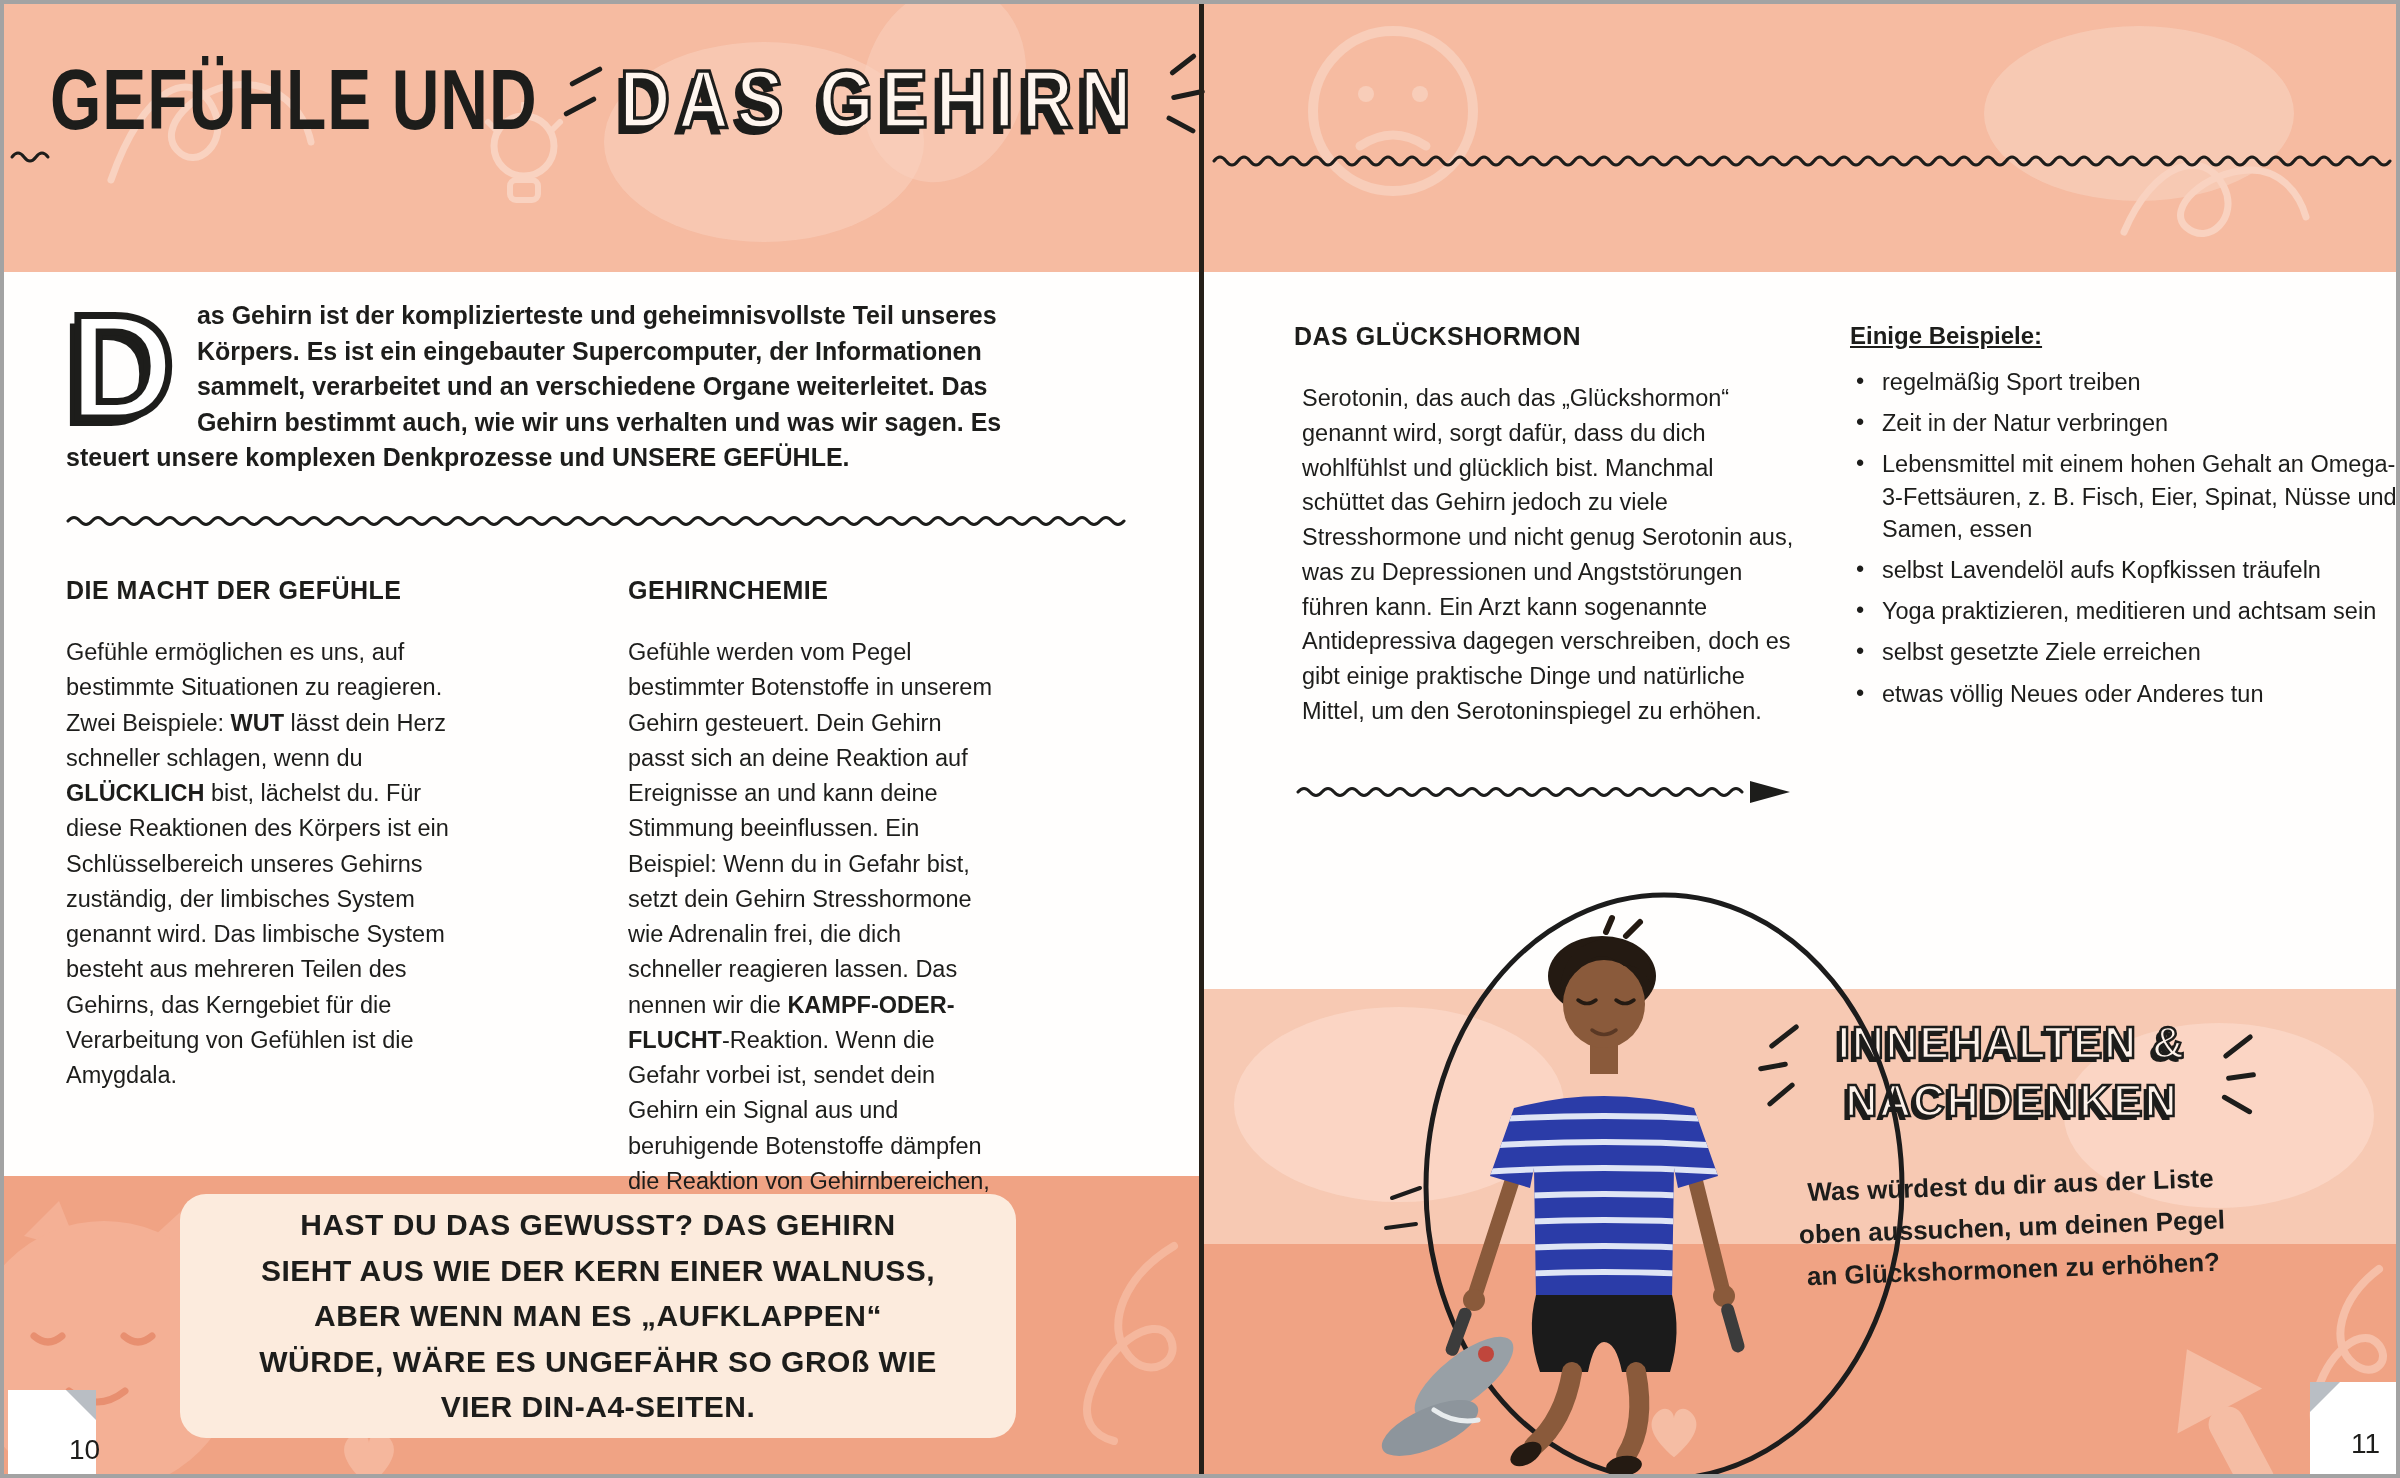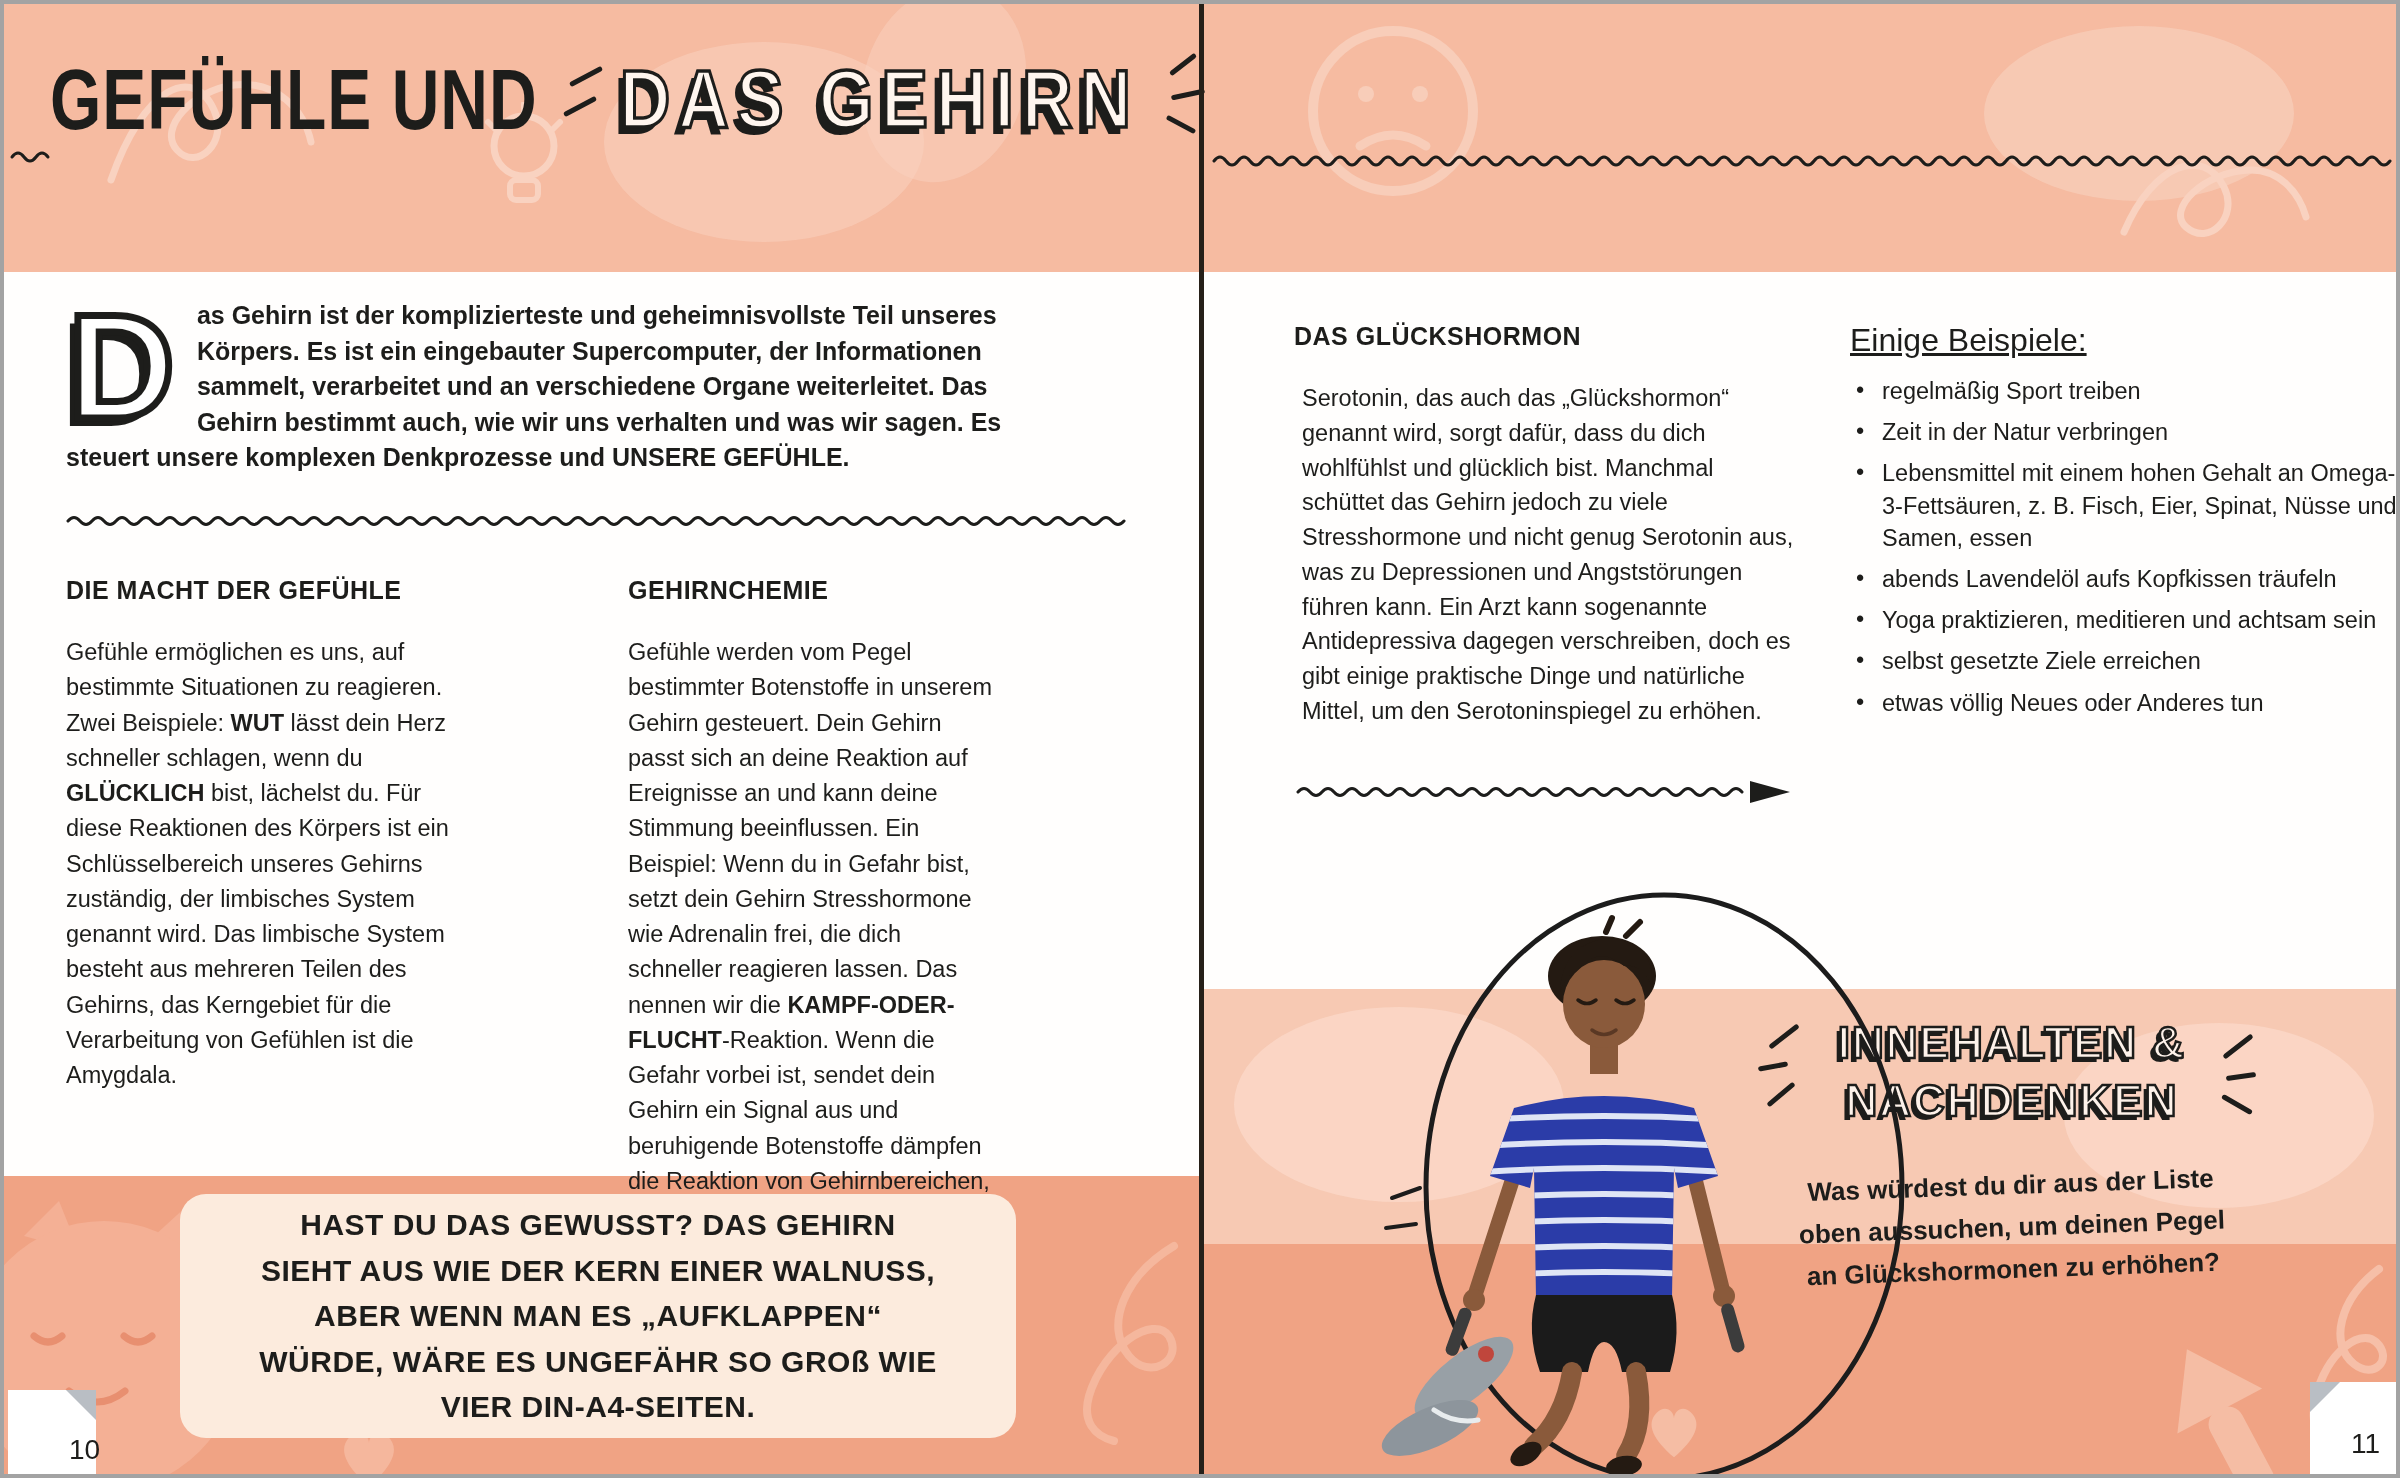--- a/index.html
+++ b/index.html
@@ -57,21 +57,21 @@
     background:#fcebdd;border-radius:26px;z-index:3;
     display:flex;align-items:center;justify-content:center;text-align:center;
   }
   .fact-box p{margin:0;width:690px;font-size:30px;font-weight:bold;line-height:1.52;letter-spacing:.5px;}
 
   
   .glueck{position:absolute;left:1290px;top:318px;width:510px;z-index:3;}
   .glueck p{margin:8px;font-size:23.5px;line-height:1.48;}
   .wavearrow{display:block;margin-top:50px;}
   .examples{position:absolute;left:1846px;top:318px;width:548px;z-index:3;}
-  .examples h3{margin:0 0 16px 0;font-size:32px;font-weight:normal;text-decoration:underline;}
+  .examples h3{margin:0 0 16px 0;font-size:24px;font-weight:bold;text-decoration:underline;}
   .examples ul{margin:0;padding:0;list-style:none;font-size:23.5px;line-height:1.37;}
   .examples li{position:relative;padding-left:32px;margin-bottom:9px;}
   .examples li::before{content:"•";position:absolute;left:6px;top:-1px;}
   .reflect{position:absolute;left:1782px;top:1010px;width:452px;text-align:center;z-index:4;}
   .reflect-title{
     font-weight:bold;font-size:44px;line-height:1.32;letter-spacing:2px;
     color:#fdf2ea;-webkit-text-stroke:2.5px #1d1d1b;text-shadow:-4px 4px 0 #1d1d1b;
   }
   .reflect-q{margin-top:34px;font-size:26px;font-weight:bold;line-height:1.62;transform:rotate(-2deg);}
 
@@ -220,21 +220,21 @@
       <polygon points="456,2 496,13 456,24" fill="#1d1d1b"></polygon>
     </svg>
   </div>
 
   <div class="examples">
     <h3>Einige Beispiele:</h3>
     <ul>
       <li>regelmäßig Sport treiben</li>
       <li>Zeit in der Natur verbringen</li>
       <li>Lebensmittel mit einem hohen Gehalt an Omega-3-Fettsäuren, z. B. Fisch, Eier, Spinat, Nüsse und Samen, essen</li>
-      <li>abends Lavendelöl aufs Kopfkissen träufeln</li>
+      <li>selbst Lavendelöl aufs Kopfkissen träufeln</li>
       <li>Yoga praktizieren, meditieren und achtsam sein</li>
       <li>selbst gesetzte Ziele erreichen</li>
       <li>etwas völlig Neues oder Anderes tun</li>
     </ul>
   </div>
 
   <svg class="illustration" width="560" height="610" viewBox="0 0 560 610">
     <ellipse cx="300" cy="307" rx="238" ry="292" fill="none" stroke="#1c1c1c" stroke-width="5"></ellipse>
 
     <line x1="28" y1="318" x2="56" y2="308" stroke="#1c1c1c" stroke-width="4" stroke-linecap="round"></line>

